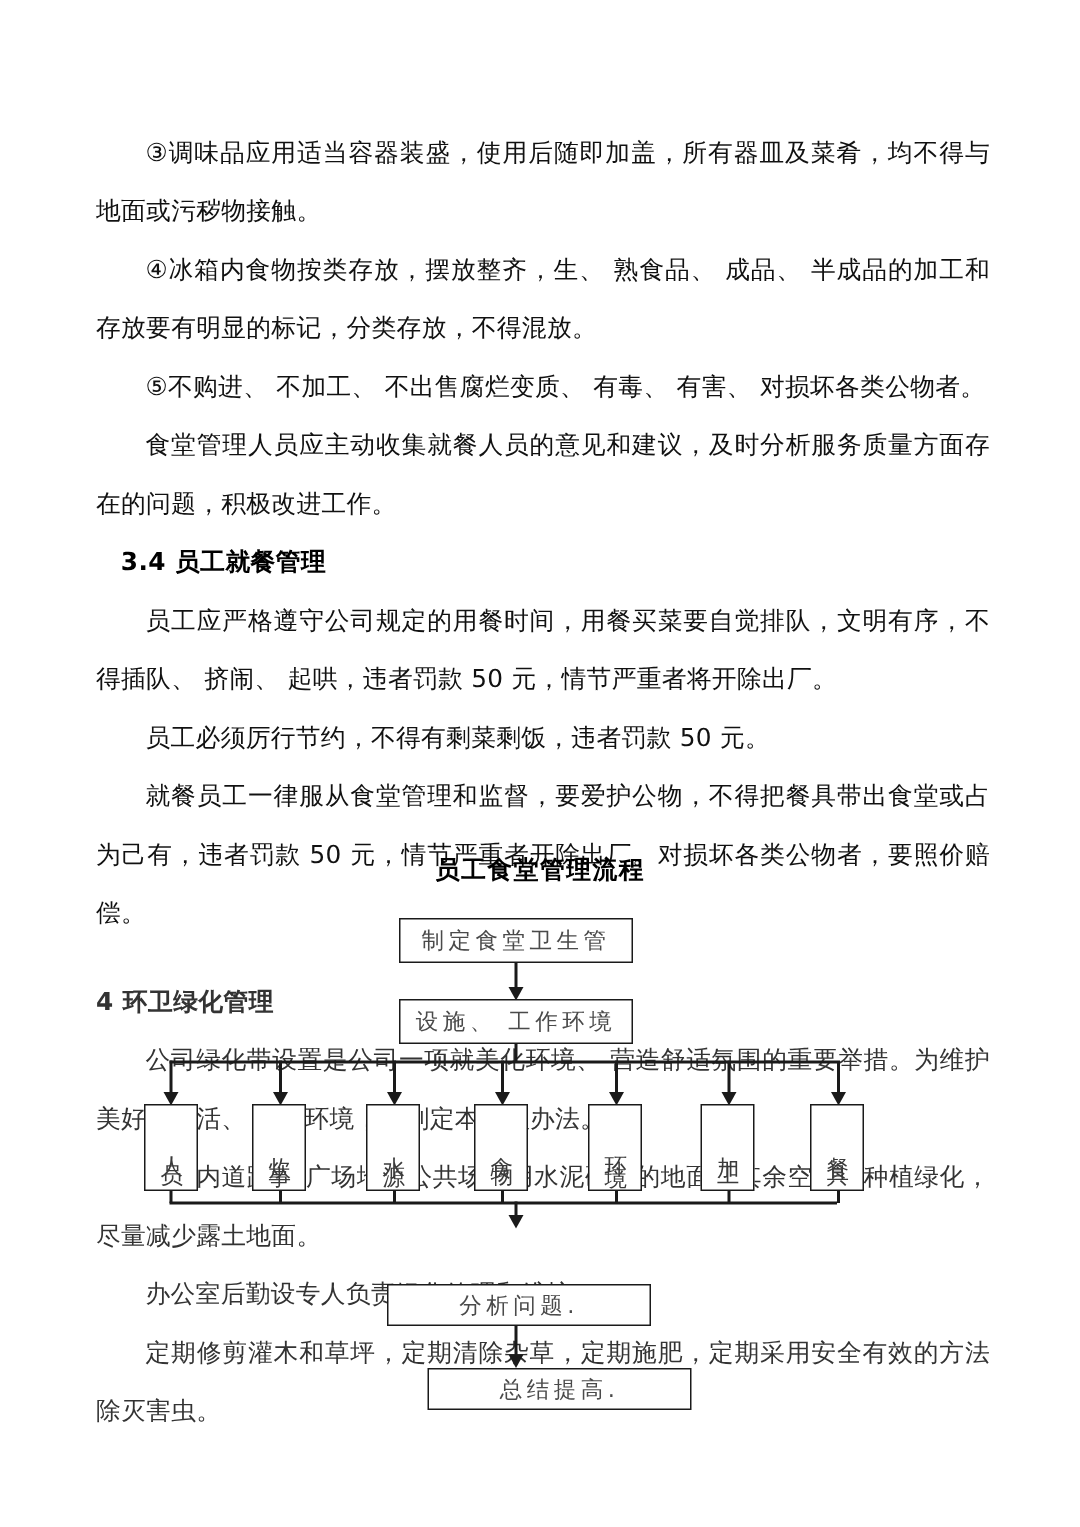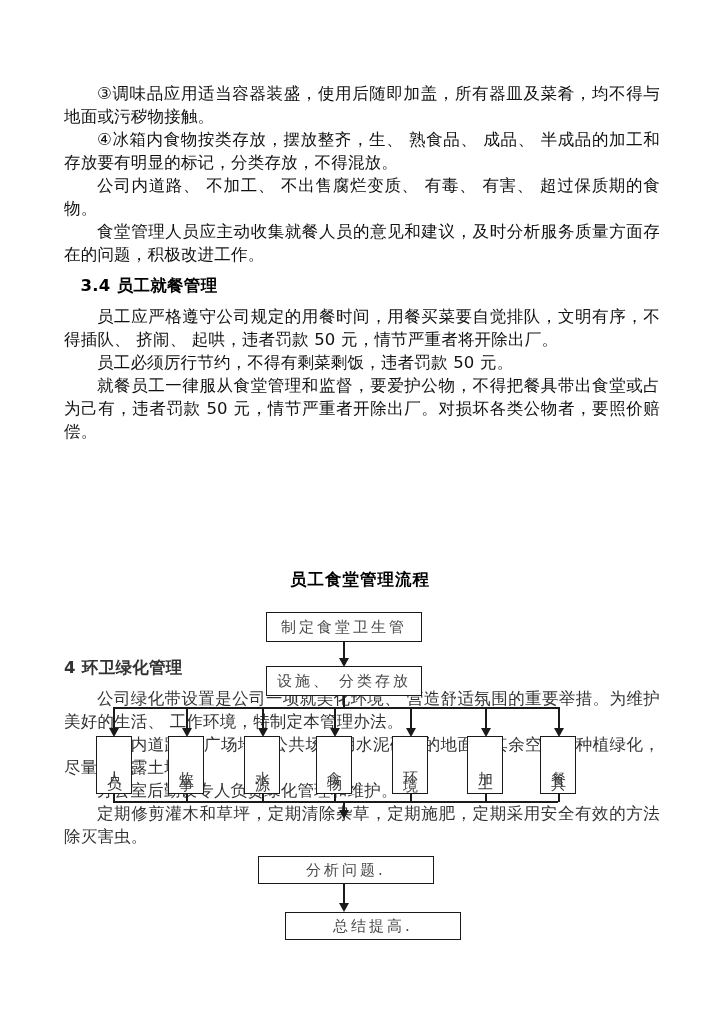--- a/index.html
+++ b/index.html
@@ -34,21 +34,21 @@
 
   
   .body-text {
     position: absolute;
     top: 82px;
     left: 64px;
     width: 596px;
   }
   .para {
     font-size: 16.5px;
-    line-height: 23px;
+    line-height: 39px;
     text-align: justify;
     text-justify: inter-ideograph;
     color: #111111;
     margin: 0;
     letter-spacing: 0.2px;
   }
   .para.indent { text-indent: 2em; }
   .heading {
     font-size: 16.5px;
     line-height: 39px;
@@ -133,21 +133,21 @@
 </style>
 </head>
 <body>
 
 <div class="page">
 
 
   <div class="body-text">
     <p class="para indent">③调味品应用适当容器装盛，使用后随即加盖，所有器皿及菜肴，均不得与地面或污秽物接触。</p>
     <p class="para indent">④冰箱内食物按类存放，摆放整齐，生、 熟食品、 成品、 半成品的加工和存放要有明显的标记，分类存放，不得混放。</p>
-    <p class="para indent">公司内道路、 不加工、 不出售腐烂变质、 有毒、 有害、 超过保质期的食物。</p>
+    <p class="para indent">⑤不购进、 不加工、 不出售腐烂变质、 有毒、 有害、 对损坏各类公物者。</p>
     <p class="para indent">食堂管理人员应主动收集就餐人员的意见和建议，及时分析服务质量方面存在的问题，积极改进工作。</p>
 
     <div class="heading lvl2">3.4 员工就餐管理</div>
 
     <p class="para indent">员工应严格遵守公司规定的用餐时间，用餐买菜要自觉排队，文明有序，不得插队、 挤闹、 起哄，违者罚款 50 元，情节严重者将开除出厂。</p>
     <p class="para indent">员工必须厉行节约，不得有剩菜剩饭，违者罚款 50 元。</p>
     <p class="para indent">就餐员工一律服从食堂管理和监督，要爱护公物，不得把餐具带出食堂或占为己有，违者罚款 50 元，情节严重者开除出厂。对损坏各类公物者，要照价赔偿。</p>
   </div>
 
   <div class="flow-title">员工食堂管理流程</div>
@@ -159,21 +159,21 @@
     <p class="para indent">办公室后勤设专人负责绿化管理和维护。</p>
     <p class="para indent">定期修剪灌木和草坪，定期清除杂草，定期施肥，定期采用安全有效的方法除灭害虫。</p>
   </div>
 
   <div class="flow">
 
     <div class="fbox wide" style="left:266px; top:612px; width:156px; height:30px;text-align:center;">制定食堂卫生管</div>
     <div class="fline v" style="left:343px; top:642px; height:20px;"></div>
     <div class="arrow" style="left:339px; top:658px;"></div>
 
-    <div class="fbox wide" style="left:266px; top:666px; width:156px; height:30px;">设施、 分类存放</div>
+    <div class="fbox wide" style="left:266px; top:666px; width:156px; height:30px;">设施、 工作环境</div>
 
     <div class="fline v" style="left:343px; top:696px; height:12px;"></div>
 
     <div class="fline h" style="left:113px; top:707px; width:445px;"></div>
 
     <div class="fline v" style="left:113px; top:707px; height:23px;"></div>
     <div class="arrow" style="left:109px; top:728px;"></div>
     <div class="fline v" style="left:186px; top:707px; height:23px;"></div>
     <div class="arrow" style="left:182px; top:728px;"></div>
     <div class="fline v" style="left:262px; top:707px; height:23px;"></div>

